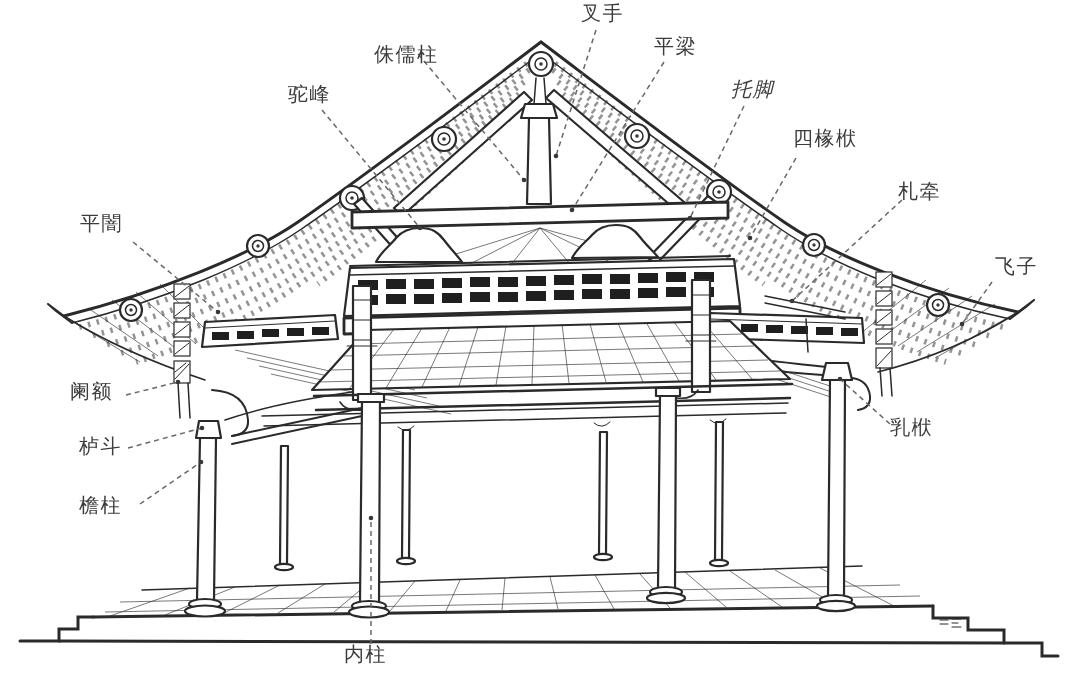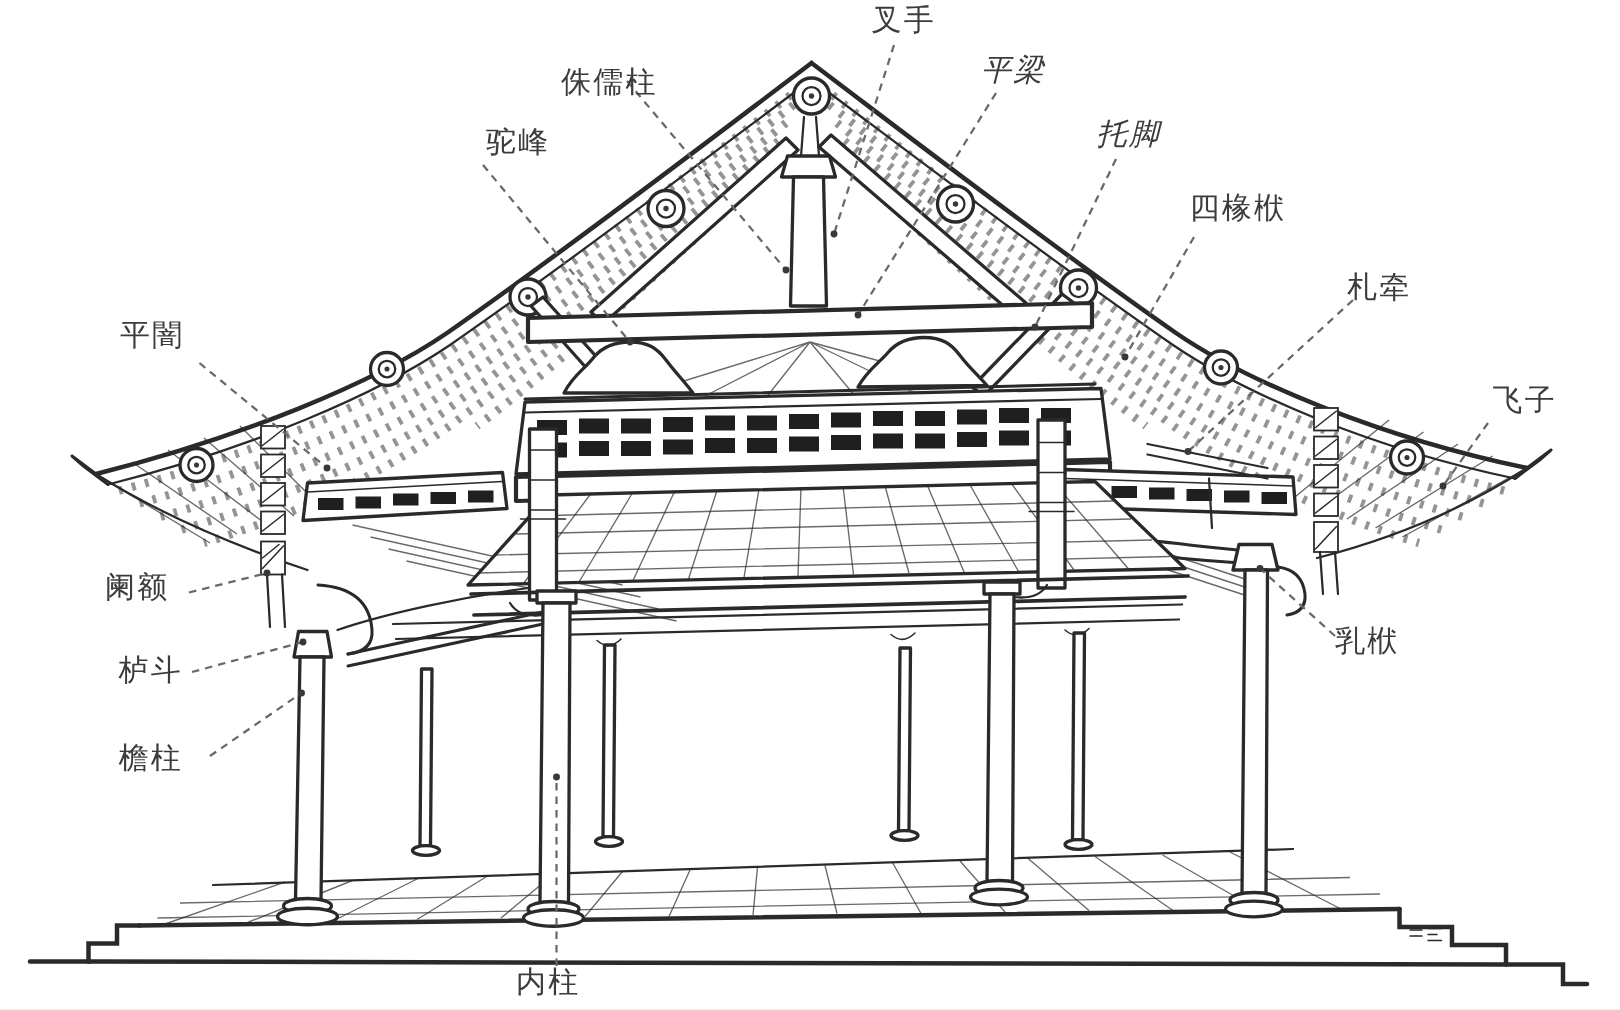--- a/index.html
+++ b/index.html
@@ -299,22 +299,22 @@
         <circle class="dot" cx="201" cy="462" r="2.3"></circle>
       <path class="leader" d="M890,424 L840,379"></path>
         <circle class="dot" cx="840" cy="379" r="2.3"></circle>
       <path class="leader" d="M371,644 L371,518"></path>
         <circle class="dot" cx="371" cy="518" r="2.3"></circle>
     </g>
   </svg>
 
   <div class="label" style="left:581px;top:3px;">叉手</div>
   <div class="label" style="left:374px;top:24px;margin-top:20px;">侏儒柱</div>
-  <div class="label" style="left:654px;top:36px;font-style:italic;">平梁</div>
-  <div class="label" style="left:288px;top:84px;margin-left:36px;">驼峰</div>
+  <div class="label" style="left:654px;top:36px;">平梁</div>
+  <div class="label" style="left:288px;top:84px;">驼峰</div>
   <div class="label" style="left:731px;top:79px;font-style:italic;">托脚</div>
   <div class="label" style="left:793px;top:128px;">四椽栿</div>
   <div class="label" style="left:898px;top:181px;">札牵</div>
   <div class="label" style="left:995px;top:256px;">飞子</div>
   <div class="label" style="left:80px;top:213px;">平闇</div>
   <div class="label" style="left:70px;top:381px;">阑额</div>
   <div class="label" style="left:79px;top:436px;">栌斗</div>
   <div class="label" style="left:79px;top:495px;">檐柱</div>
   <div class="label" style="left:890px;top:417px;">乳栿</div>
   <div class="label" style="left:344px;top:644px;">内柱</div>

